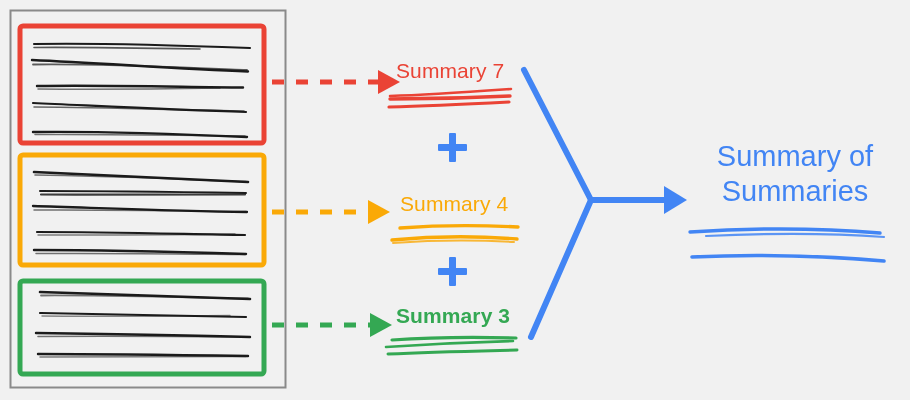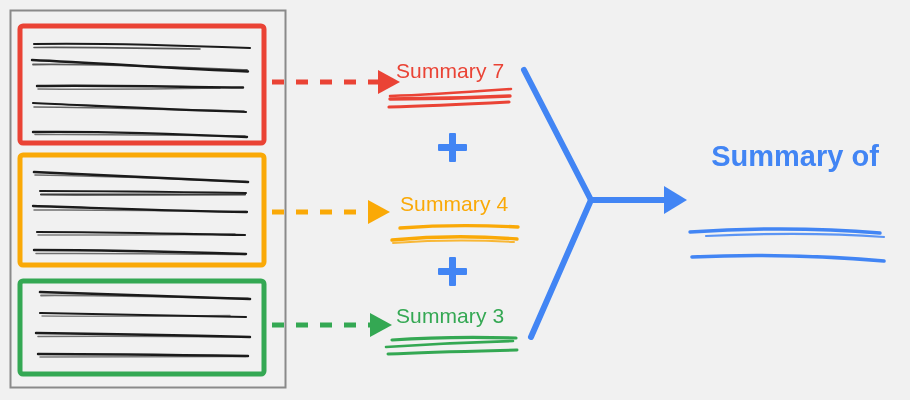--- a/index.html
+++ b/index.html
@@ -30,28 +30,28 @@
     white-space: nowrap;
     line-height: 1;
   }
   .summary-label {
     font-size: 21px;
     font-weight: 400;
     letter-spacing: 0.1px;
   }
   #sum1-label { left: 396px; top: 60px; color: #ea4335; }
   #sum2-label { left: 400px; top: 193px; color: #faa907; }
-  #sum3-label { left: 396px; top: 305px; color: #34a853; }
+  #sum3-label { left: 396px; top: 305px; color: #34a853; font-weight: bold; }
   #sos-title {
     left: 700px;
     top: 139px;
     width: 190px;
     text-align: center;
     font-size: 29px;
-    font-weight: 700;
+    font-weight: 400;
     color: #4285f4;
     line-height: 1.19;
     white-space: normal;
   }
 </style>
 </head>
 <body>
 
 <div id="canvas">
 
@@ -163,15 +163,16 @@
   </svg>
 
   <div class="lbl summary-label" id="sum1-label">Summary 7</div>
 
   <div class="lbl summary-label" id="sum2-label">Summary 4</div>
 
   <div class="lbl summary-label" id="sum3-label">Summary 3</div>
 
   <div class="lbl" id="sos-title">
     <span>Summary of</span><br>
+    <span>Summaries</span>
   </div>
 
 </div>
 
 </body></html>

